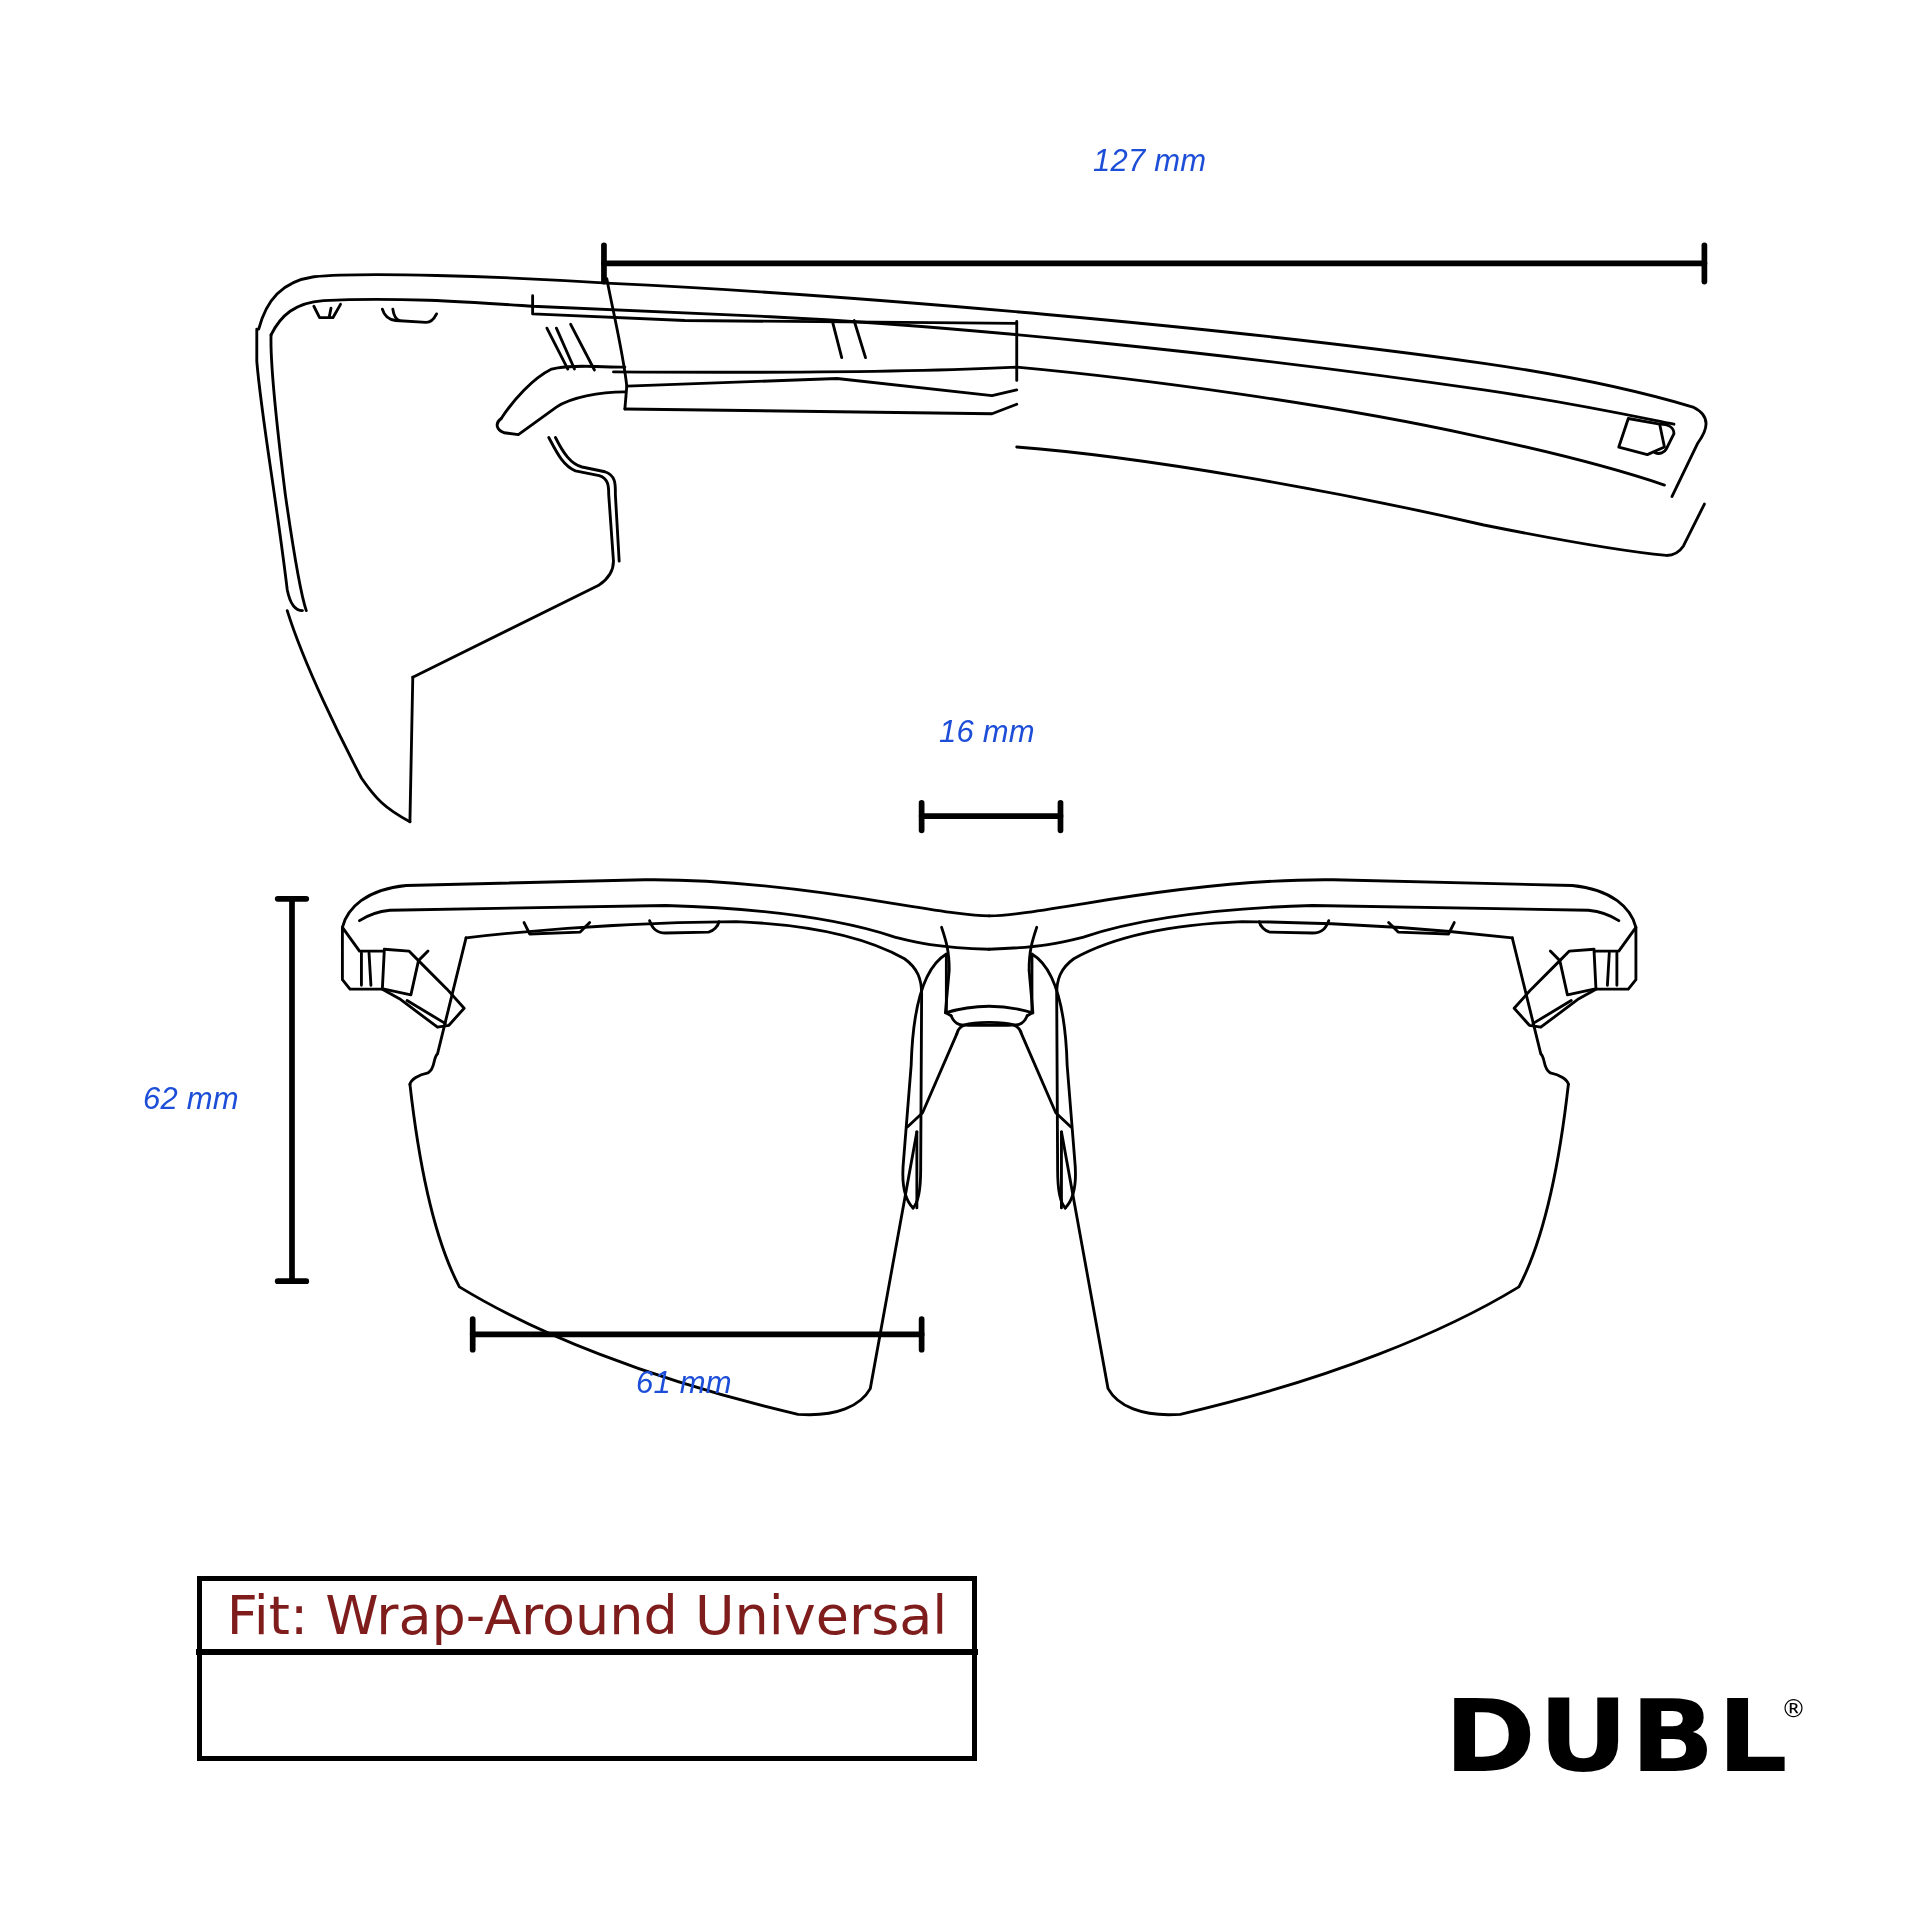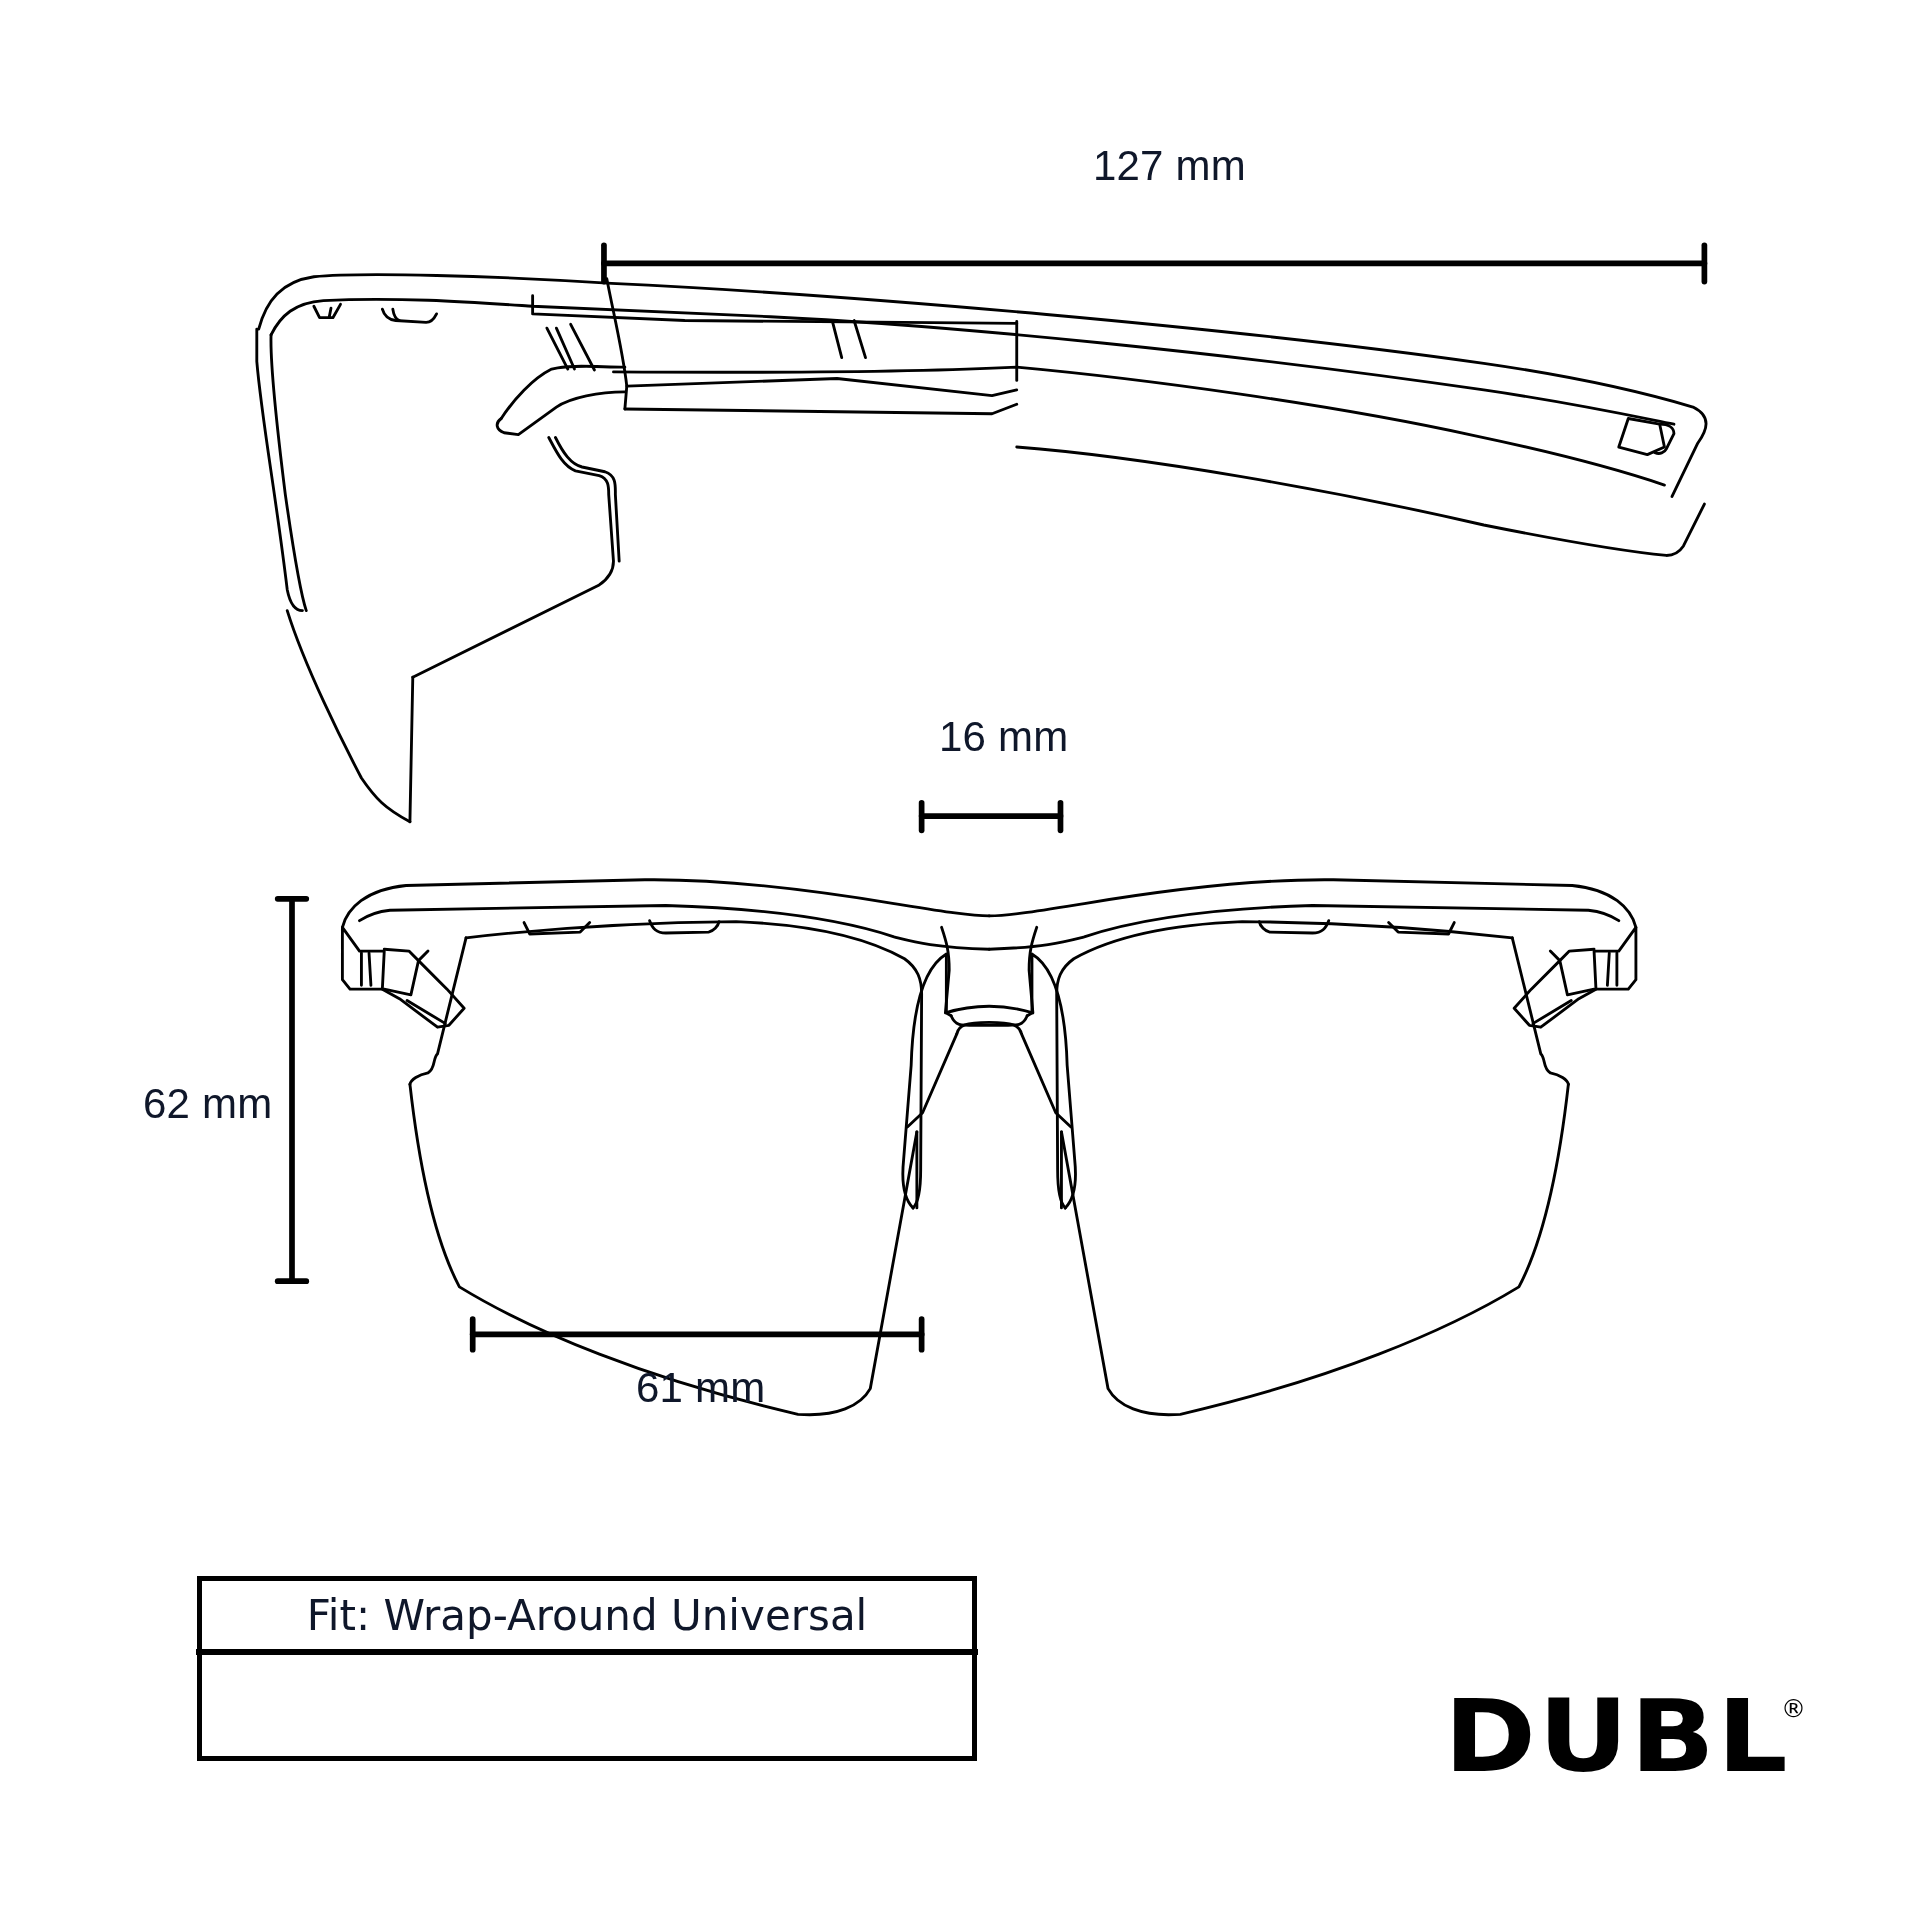--- a/index.html
+++ b/index.html
@@ -1,20 +1,20 @@
 <!DOCTYPE html>
 <html style="font-size:15px"><head>
 <meta charset="utf-8">
 <style>
   html, body { margin: 0; padding: 0; background: #ffffff; }
   body { width: 1926px; height: 1926px; position: relative; overflow: hidden; font-family: "Liberation Sans", sans-serif; color: #1a1a1a; }
   svg.drawing { position: absolute; left: 0; top: 0; }
-  .dim-label { position: absolute; font-size: 42px; line-height: 1; white-space: nowrap; color: #0f172a; letter-spacing: 0.2px; }
+  .dim-label { position: absolute; font-size: 31px; line-height: 1; white-space: nowrap; color: #1d4ed8; letter-spacing: 0.2px; font-style: italic; }
   .fit-box { position: absolute; left: 197px; top: 1576px; width: 780px; height: 185px; box-sizing: border-box; border: 5.7px solid #000; }
-  .fit-title { position: absolute; left: 0; right: 0; top: 0; height: 68px; display: flex; align-items: center; justify-content: center; font-size: 42px; color: #0f172a; font-family: "DejaVu Sans", sans-serif; }
+  .fit-title { position: absolute; left: 0; right: 0; top: 0; height: 68px; display: flex; align-items: center; justify-content: center; font-size: 54px; color: #7f1d1d; font-family: "DejaVu Sans", sans-serif; }
   .fit-divider { position: absolute; left: -5.7px; right: -5.7px; top: 68px; height: 5.7px; background: #000; }
   .fit-sizes { position: absolute; left: 0; right: 0; top: 74px; bottom: 0; }
   .size { position: absolute; top: 0; bottom: 0; width: 86px; margin-left: -43px; display: flex; align-items: center; justify-content: center; font-size: 44px; color: #000; font-family: "DejaVu Sans", sans-serif; }
   .size.selected::before { content: ""; position: absolute; left: 4.8px; top: 16px; width: 67px; height: 68px; border: 4.8px solid #F2D000; border-radius: 50%; }
   .logo { position: absolute; left: 1444px; top: 1687px; font-family: "DejaVu Sans", sans-serif; font-weight: bold; font-size: 99px; line-height: 1; letter-spacing: 1.9px; color: #000; transform: scaleX(1.12); transform-origin: left top; }
   .logo-reg { position: absolute; left: 1781px; top: 1694px; font-size: 25px; font-family: "DejaVu Sans", sans-serif; color: #000; }
 </style>
 </head>
 <body>
 

